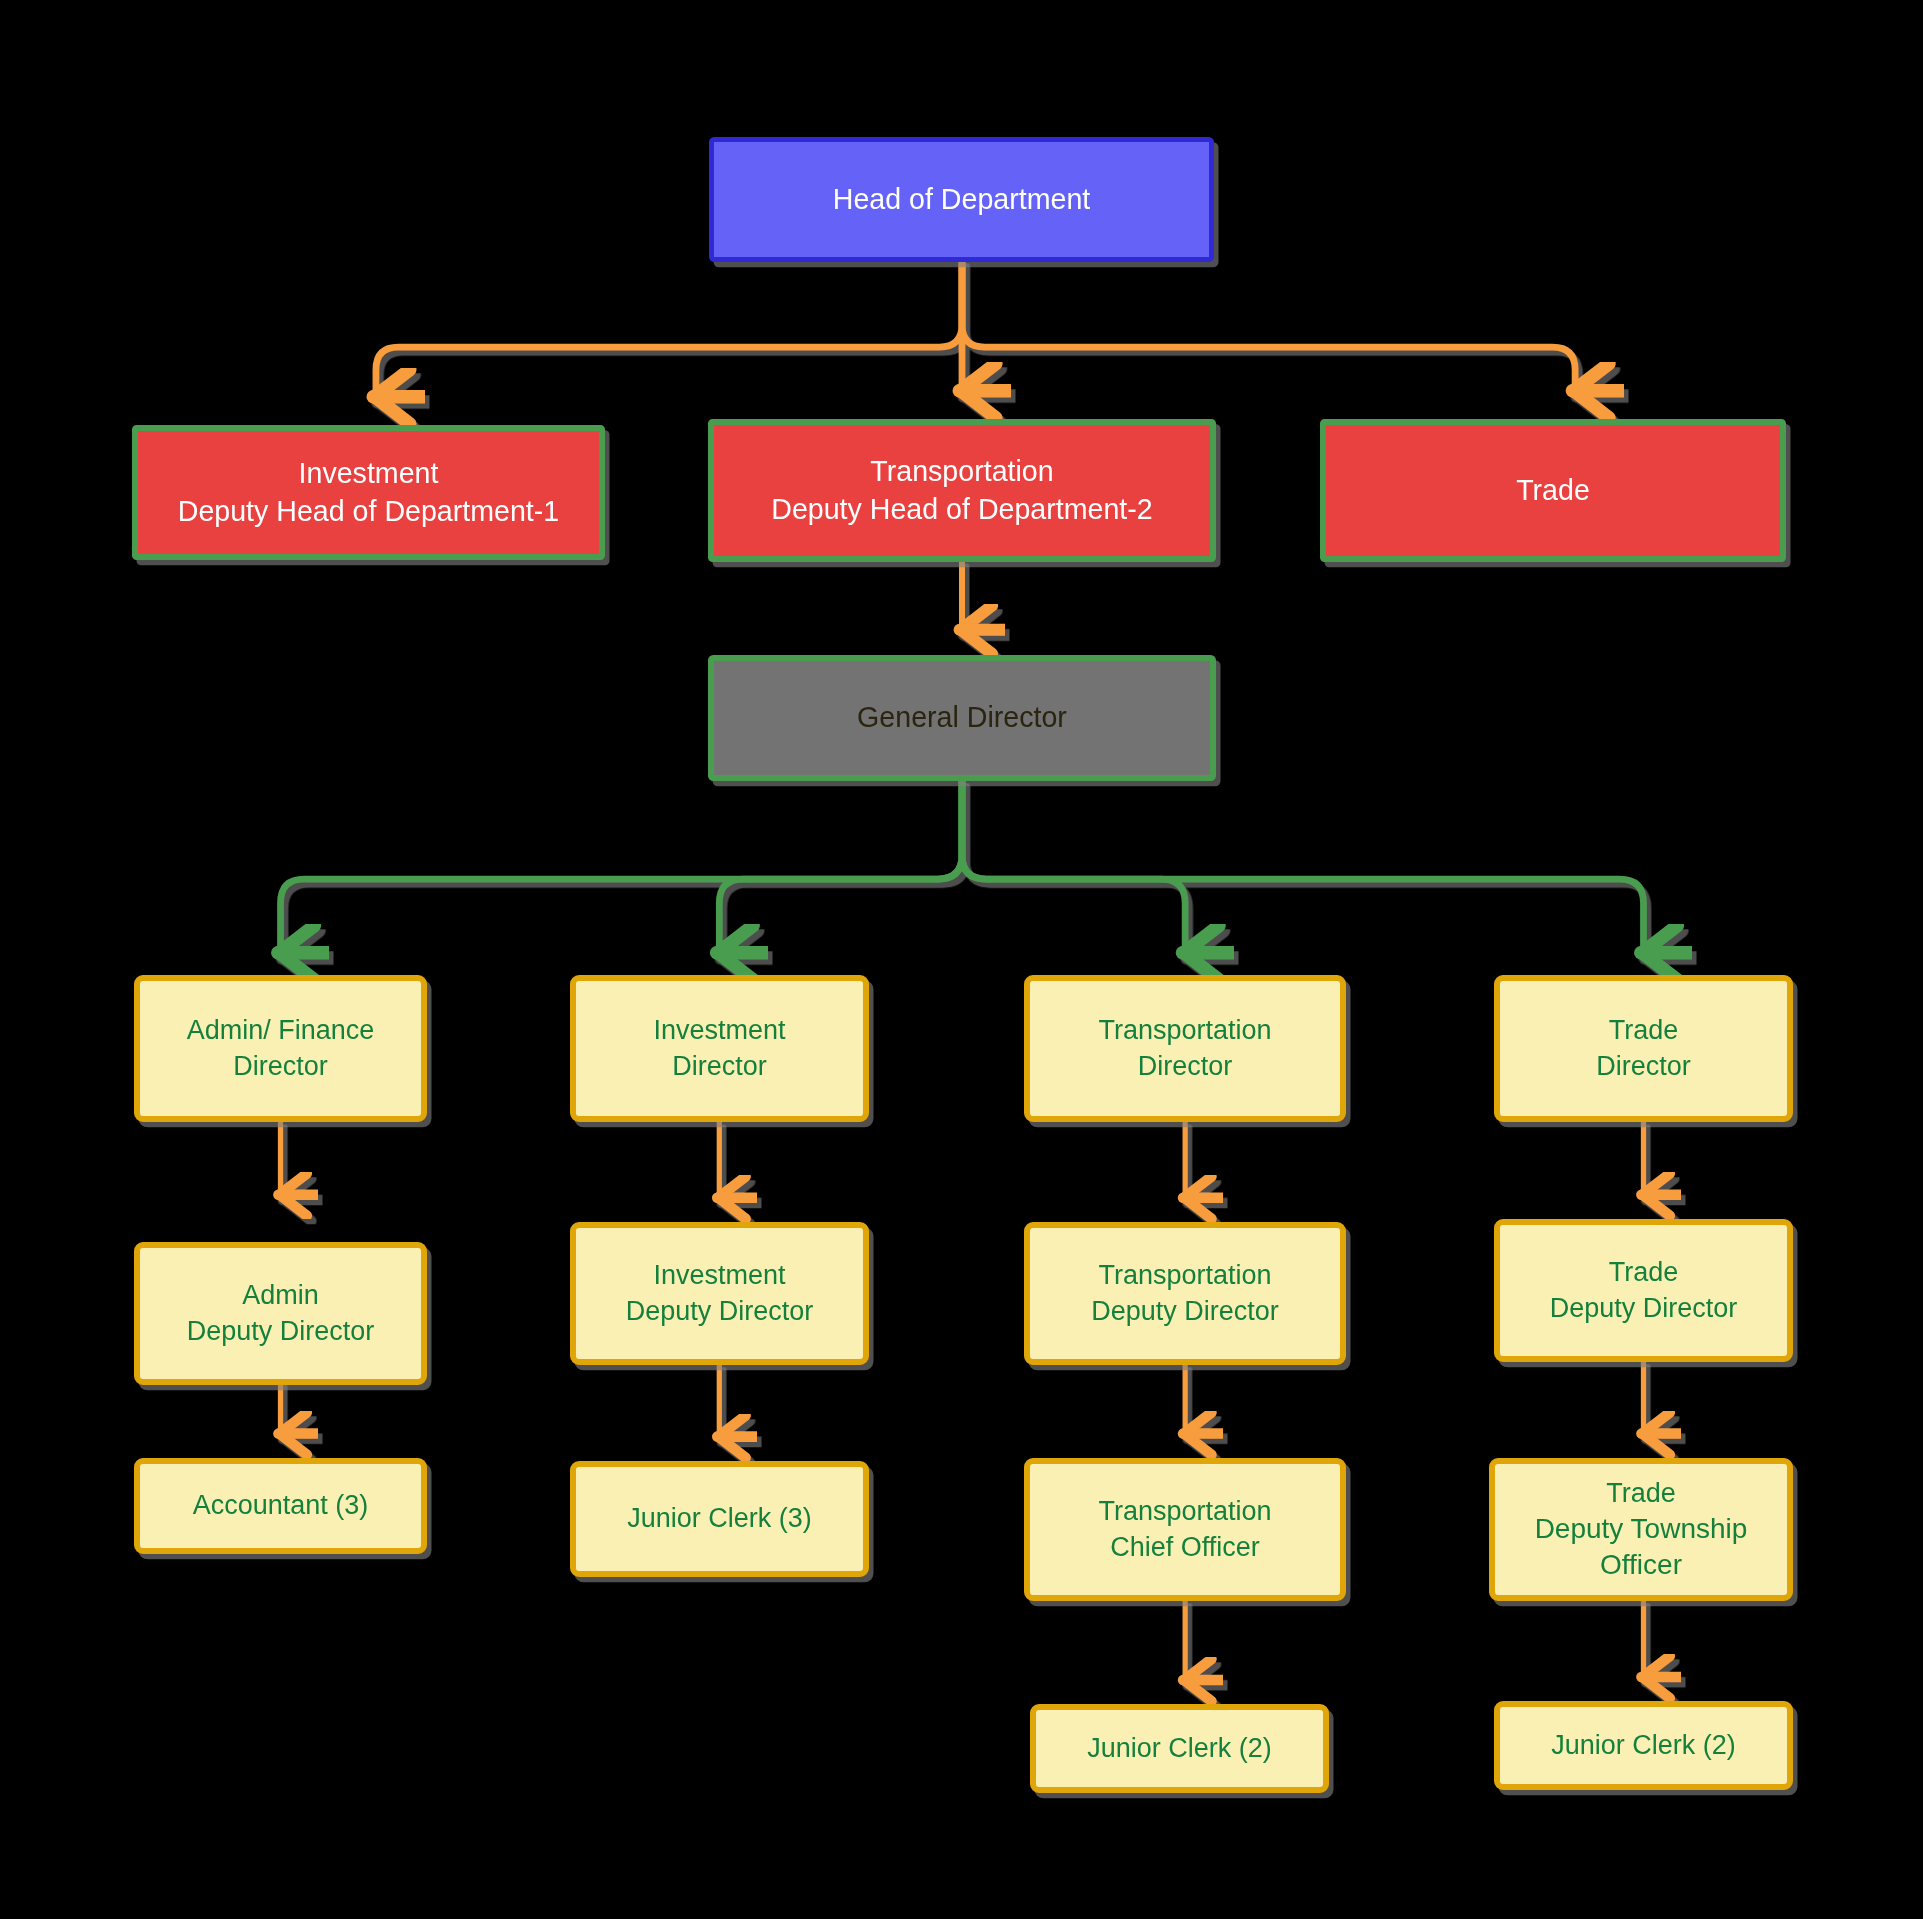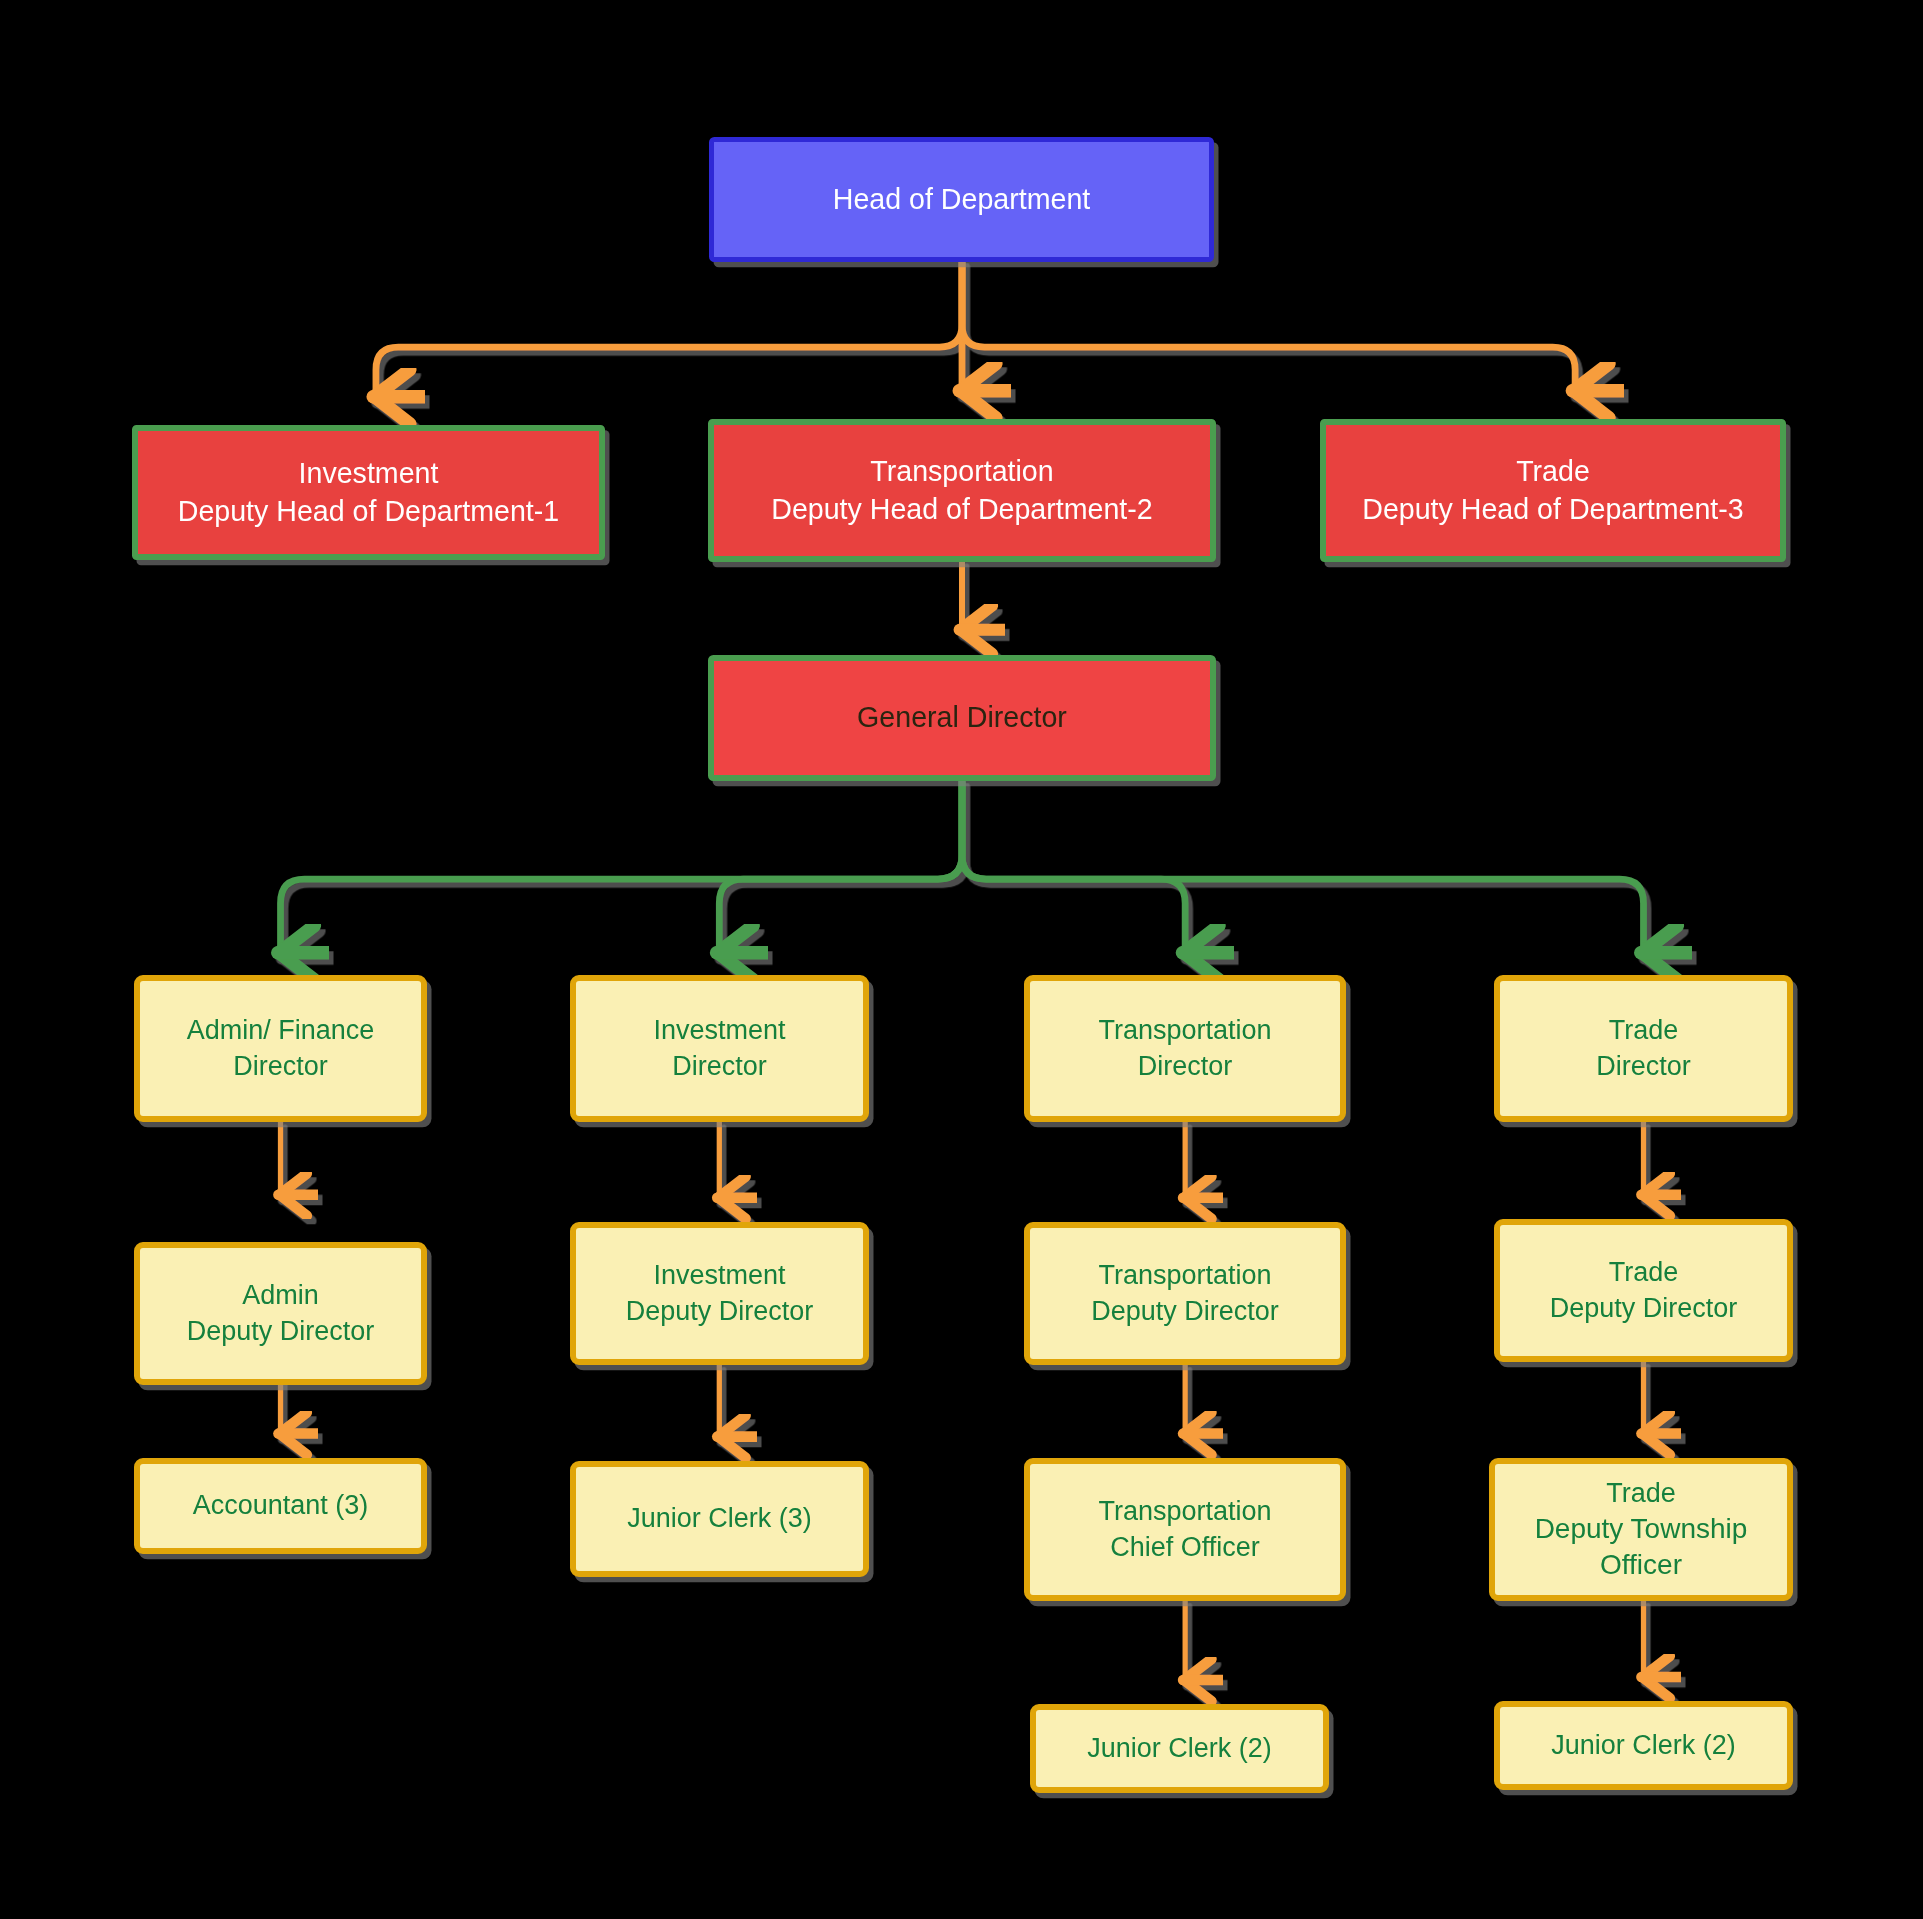--- a/index.html
+++ b/index.html
@@ -48,21 +48,21 @@
   
   .n-red {
     background: #e8413f;
     border: 6.8px solid #4a9d4f;
     color: #ffffff;
     font-size: 28.6px;
     border-radius: 4.5px;
   }
   
   .n-gd {
-    background: #ef4444;
+    background: #737373;
     border: 6.8px solid #4a9d4f;
     color: #2a2410;
     font-size: 28.6px;
     border-radius: 5.3px;
   }
   
   .n-yel {
     background: #faf0b4;
     border: 6px solid #e0a509;
     color: #15803d;
@@ -140,21 +140,20 @@
     <span class="l2">Deputy Head of Department-1</span>
   </div>
 
   <div class="node n-red" style="left:708px; top:419px; width:508px; height:143px;">
     <span class="l1">Transportation</span>
     <span class="l2">Deputy Head of Department-2</span>
   </div>
 
   <div class="node n-red" style="left:1320px; top:419px; width:466px; height:143px;">
     <span class="l1">Trade</span>
-    <span class="l2">Deputy Head of Department-3</span>
   </div>
 
   <div class="node n-gd" style="left:708px; top:655px; width:508px; height:126px;">
     <span class="l1">General Director</span>
   </div>
 
   <div class="node n-yel" style="left:134px; top:975px; width:293px; height:147px;">
     <span class="l1">Admin/ Finance</span>
     <span class="l2">Director</span>
   </div>

